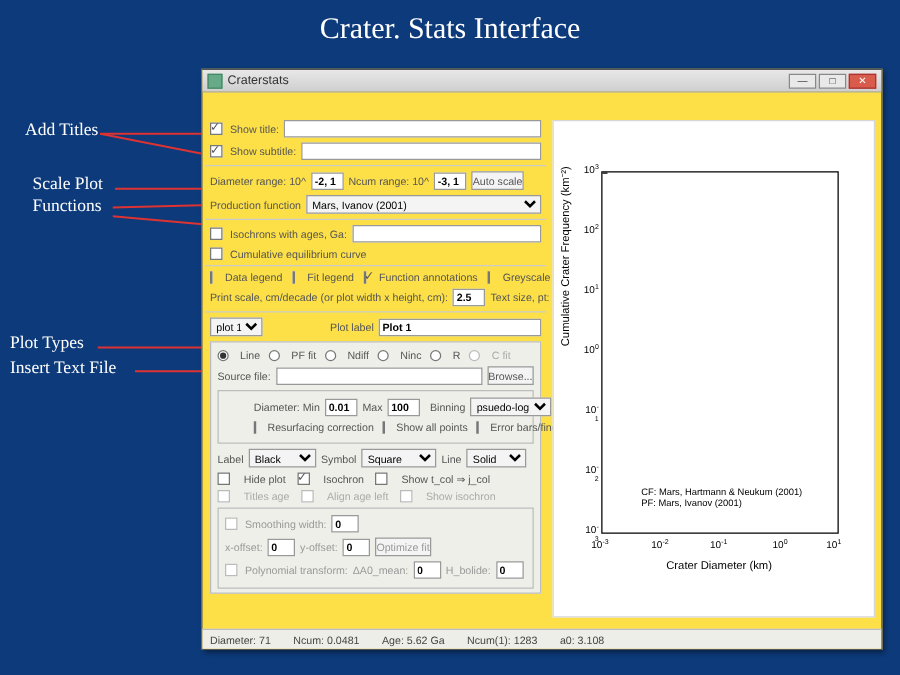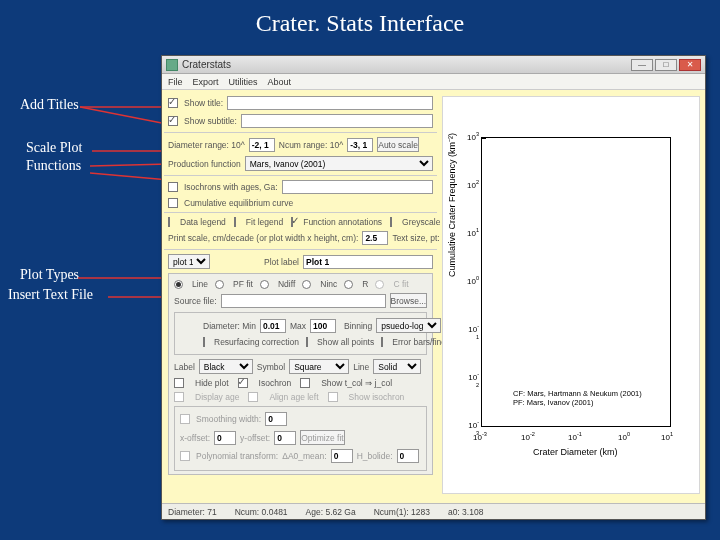--- a/index.html
+++ b/index.html
@@ -27,21 +27,21 @@
     color: #fff;
     font-size: 14px;
     font-family: "Times New Roman", serif;
   }
   .arrow { position: absolute; }
   
   .app-window {
     position: absolute;
     left: 161px; top: 55px;
     width: 545px; height: 465px;
-    background: #fef9c3;
+    background: #fde047;
     border: 1px solid #555;
     box-shadow: 2px 2px 4px rgba(0,0,0,.4);
   }
   .titlebar {
     height: 18px;
     background: linear-gradient(#e8e8e8,#cfcfcf);
     border-bottom: 1px solid #aaa;
     display: flex; align-items: center;
     padding: 0 4px;
     font-size: 10px; color: #333;
@@ -135,21 +135,21 @@
   sup { font-size: 0.7em; }
 </style>
 </head>
 <body>
 
 <div class="slide-title">Crater. Stats Interface</div>
 
 <div class="annot" style="top:97px; left:20px;">Add Titles</div>
 <div class="annot" style="top:140px; left:26px;">Scale Plot</div>
 <div class="annot" style="top:158px; left:26px;text-align:center;">Functions</div>
-<div class="annot" style="top:267px; left:20px;text-align:right;">Plot Types</div>
+<div class="annot" style="top:267px; left:8px;text-align:right;">Plot Types</div>
 <div class="annot" style="top:287px; left:8px;">Insert Text File</div>
 
 <svg class="arrow" style="left:80px; top:104px;" width="95" height="20">
     <line x1="0" y1="3" x2="92" y2="3" stroke="#d33" stroke-width="1.5"></line>
     <polygon points="92,3 85,0 85,6" fill="#d33"></polygon>
   </svg>
 <svg class="arrow" style="left:80px; top:104px;" width="95" height="34">
     <line x1="0" y1="3" x2="92" y2="21" stroke="#d33" stroke-width="1.5"></line>
     <polygon points="92,21 84,21 86,15" fill="#d33"></polygon>
   </svg>
@@ -175,26 +175,20 @@
   </svg>
 
 <div class="app-window">
   <div class="titlebar">
     <span style="width:12px;height:12px;background:#6a8; margin-right:4px; border:1px solid #486;"></span>
     <span>Craterstats</span>
     <span class="spacer"></span>
     <span class="wbtn">—</span>
     <span class="wbtn">□</span>
     <span class="wbtn close">✕</span>
-  </div>
-  <div class="menubar">
-    <span>File</span>
-    <span>Export</span>
-    <span>Utilities</span>
-    <span>About</span>
   </div>
 
   <div class="form-area">
     <div class="row">
       <span class="chk on"></span>
       <span class="lbl">Show title:</span>
       <input type="text" style="flex: 1 1 0%;" value="">
     </div>
     <div class="row">
       <span class="chk on"></span>
@@ -298,21 +292,21 @@
       <div class="row" style="gap:9px;">
         <span class="chk"></span>
           <span class="lbl">Hide plot</span>
         <span class="chk on"></span>
           <span class="lbl">Isochron</span>
         <span class="chk"></span>
           <span class="lbl">Show t_col ⇒ j_col</span>
       </div>
       <div class="row dim" style="gap:9px; color:#aaa;">
         <span class="chk dim"></span>
-          <span class="lbl" style="color:#aaa">Display age</span>
+          <span class="lbl" style="color:#aaa">Titles age</span>
         <span class="chk dim"></span>
           <span class="lbl" style="color:#aaa">Align age left</span>
         <span class="chk dim"></span>
           <span class="lbl" style="color:#aaa">Show isochron</span>
       </div>
       <div class="inset dim" style="color:#999;">
         <div class="row">
           <span class="chk dim"></span>
           <span class="lbl" style="color:#999">Smoothing width:</span>
           <input type="text" style="width: 22px;" value="0">

